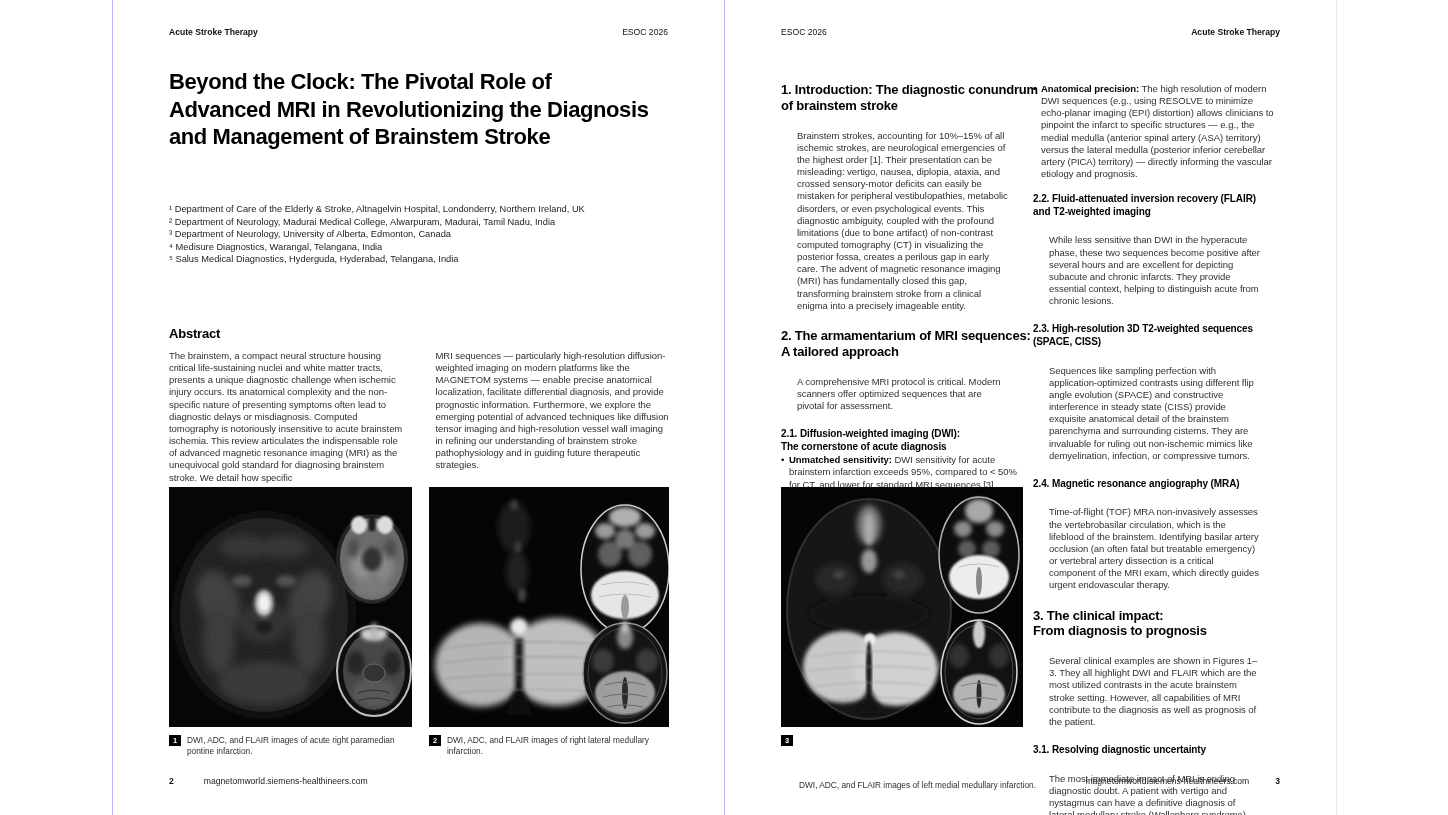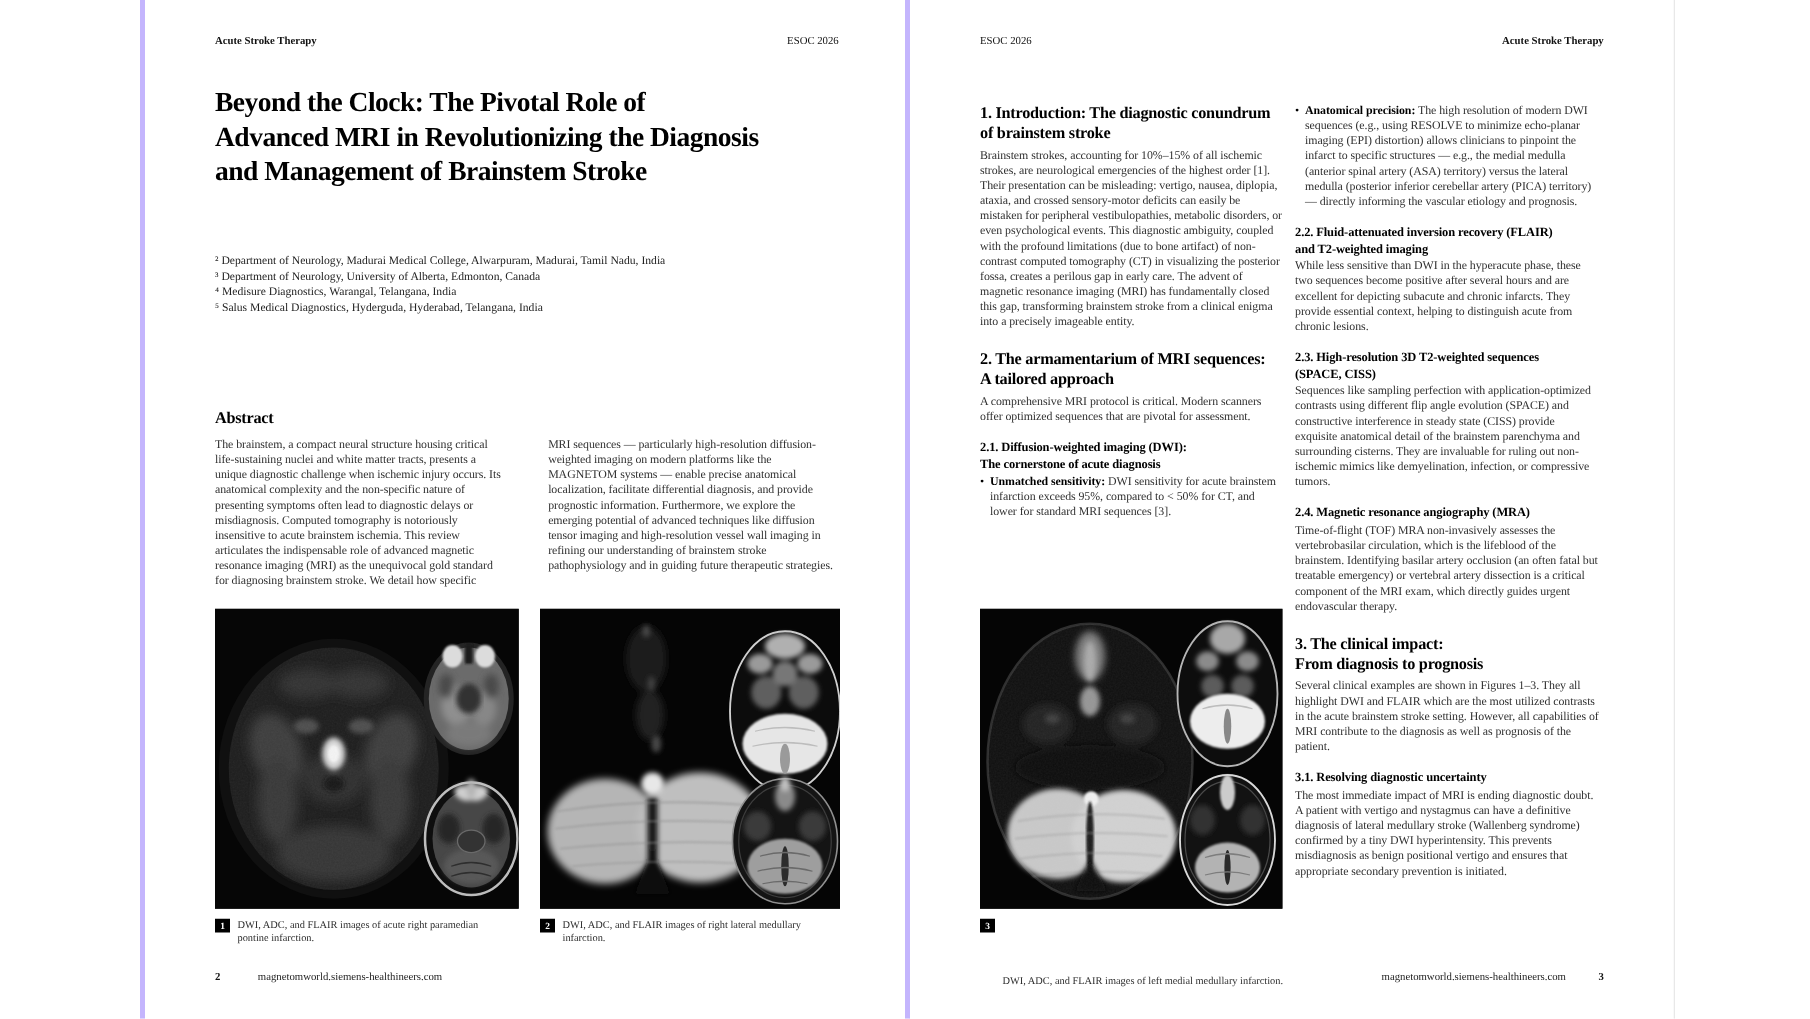--- a/index.html
+++ b/index.html
@@ -1,18 +1,18 @@
 <!DOCTYPE html>
 <html><head>
 <meta charset="utf-8">
 <style>
   html,body{margin:0;padding:0;background:#ffffff;}
   body{width:1448px;height:815px;overflow:hidden;font-family:"Liberation Sans",sans-serif;-webkit-font-smoothing:antialiased;}
   .spread{position:relative;width:1448px;height:815px;background:#fff;}
-  .page{position:absolute;top:0;height:815px;width:611px;background:#fff;border-left:4px solid #c4b5fd;border-right:1px solid #e8e8e8;font-family:Liberation Serif, serif;}
+  .page{position:absolute;top:0;height:815px;width:611px;background:#fff;border-left:1px solid #c4b5fd;border-right:1px solid #e8e8e8;}
   #page-left{left:112px;}
   #page-right{left:724px;}
 
   .page-header{position:absolute;top:27px;left:56px;right:56px;display:flex;justify-content:space-between;font-size:8.6px;color:#111;line-height:10px;}
   .hb{font-weight:700;}
 
   .title{position:absolute;top:68px;left:56px;font-size:22px;line-height:27.5px;font-weight:700;color:#000;letter-spacing:-0.4px;white-space:pre;}
   .authors{position:absolute;top:164px;left:56px;font-size:10px;line-height:13px;font-weight:700;color:#1a1a1a;white-space:pre;letter-spacing:-0.1px;}
   .affiliations{position:absolute;top:203px;left:56px;font-size:9.3px;line-height:12.6px;color:#222;}
 
@@ -39,21 +39,21 @@
   #page-left .footer .pn{margin-right:30px;}
   #page-right .footer{justify-content:flex-end;}
   #page-right .footer .pn{margin-left:26px;}
 
   .col{position:absolute;top:82px;width:243px;}
   #rcol1{left:56px;}
   #rcol2{left:308px;}
   .sec-h{font-size:13px;line-height:15.8px;font-weight:700;color:#000;letter-spacing:-0.2px;margin:0 0 5px 0;white-space:pre;}
   .sec-h.mt{margin-top:15px;}
   .sub-h{font-size:10px;line-height:12.6px;font-weight:700;color:#000;margin:13px 0 1px 0;white-space:pre;letter-spacing:-0.1px;}
-  .bp{font-size:9.5px;line-height:12.15px;color:#303030;margin:0;letter-spacing:-0.05px;}
+  .bp{font-size:9.5px;line-height:12.15px;color:#303030;margin:16px;letter-spacing:-0.05px;}
   .bullet{display:flex;font-size:9.5px;line-height:12.15px;color:#303030;letter-spacing:-0.05px;margin-top:1px;}
   .bullet .dot{flex:0 0 8px;color:#000;}
   .bullet b{color:#000;margin-top:28px;}
 </style>
 </head>
 <body>
 
 <svg width="0" height="0" style="position:absolute" aria-hidden="true">
   <defs>
     <filter id="b1">
@@ -81,20 +81,21 @@
     <div class="page-header">
       <span class="hb">Acute Stroke Therapy</span>
       <span>ESOC 2026</span>
     </div>
 
     <div class="title">Beyond the Clock: The Pivotal Role of
 Advanced MRI in Revolutionizing the Diagnosis
 and Management of Brainstem Stroke</div>
 
     <div class="affiliations">
+      <div>¹ Department of Care of the Elderly &amp; Stroke, Altnagelvin Hospital, Londonderry, Northern Ireland, UK</div>
       <div>² Department of Neurology, Madurai Medical College, Alwarpuram, Madurai, Tamil Nadu, India</div>
       <div>³ Department of Neurology, University of Alberta, Edmonton, Canada</div>
       <div>⁴ Medisure Diagnostics, Warangal, Telangana, India</div>
       <div>⁵ Salus Medical Diagnostics, Hyderguda, Hyderabad, Telangana, India</div>
     </div>
 
     <div class="abstract-h">Abstract</div>
     <div class="abstract-cols">
       <div class="ac">The brainstem, a compact neural structure housing critical life-sustaining nuclei and white matter tracts, presents a unique diagnostic challenge when ischemic injury occurs. Its anatomical complexity and the non-specific nature of presenting symptoms often lead to diagnostic delays or misdiagnosis. Computed tomography is notoriously insensitive to acute brainstem ischemia. This review articulates the indispensable role of advanced magnetic resonance imaging (MRI) as the unequivocal gold standard for diagnosing brainstem stroke. We detail how specific</div>
       <div class="ac">MRI sequences — particularly high-resolution diffusion-weighted imaging on modern platforms like the MAGNETOM systems — enable precise anatomical localization, facilitate differential diagnosis, and provide prognostic information. Furthermore, we explore the emerging potential of advanced techniques like diffusion tensor imaging and high-resolution vessel wall imaging in refining our understanding of brainstem stroke pathophysiology and in guiding future therapeutic strategies.</div>

